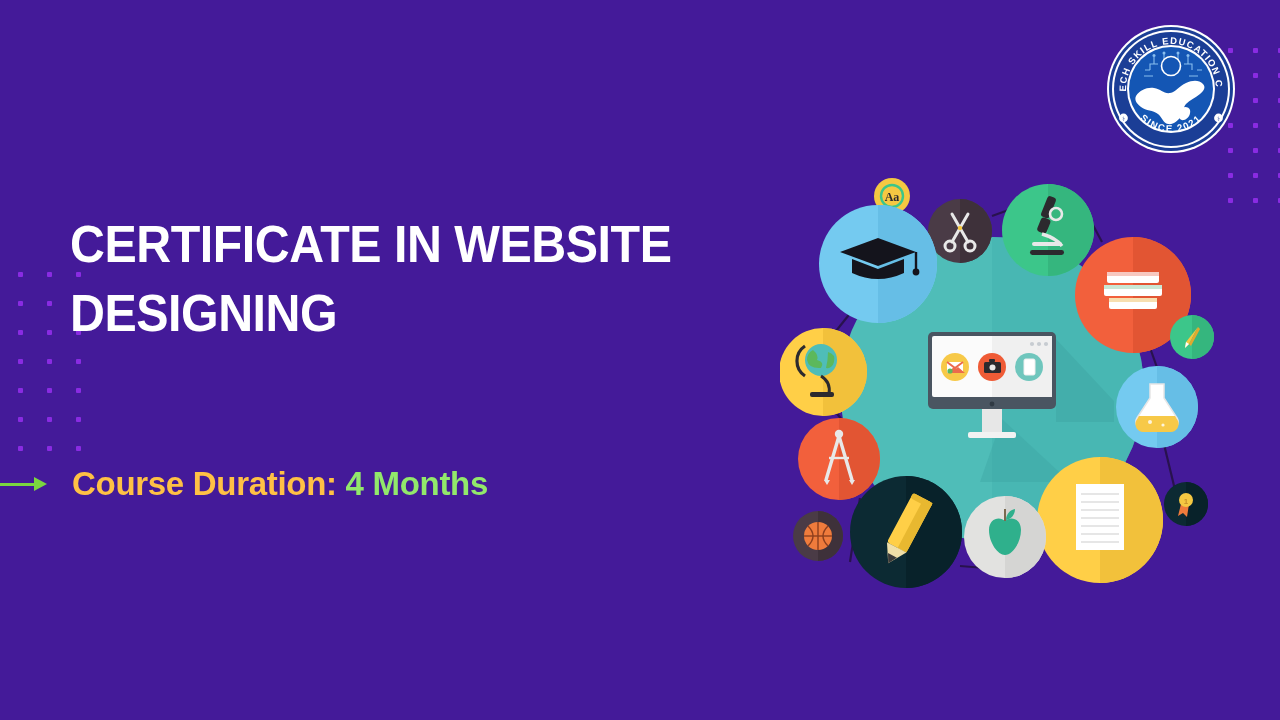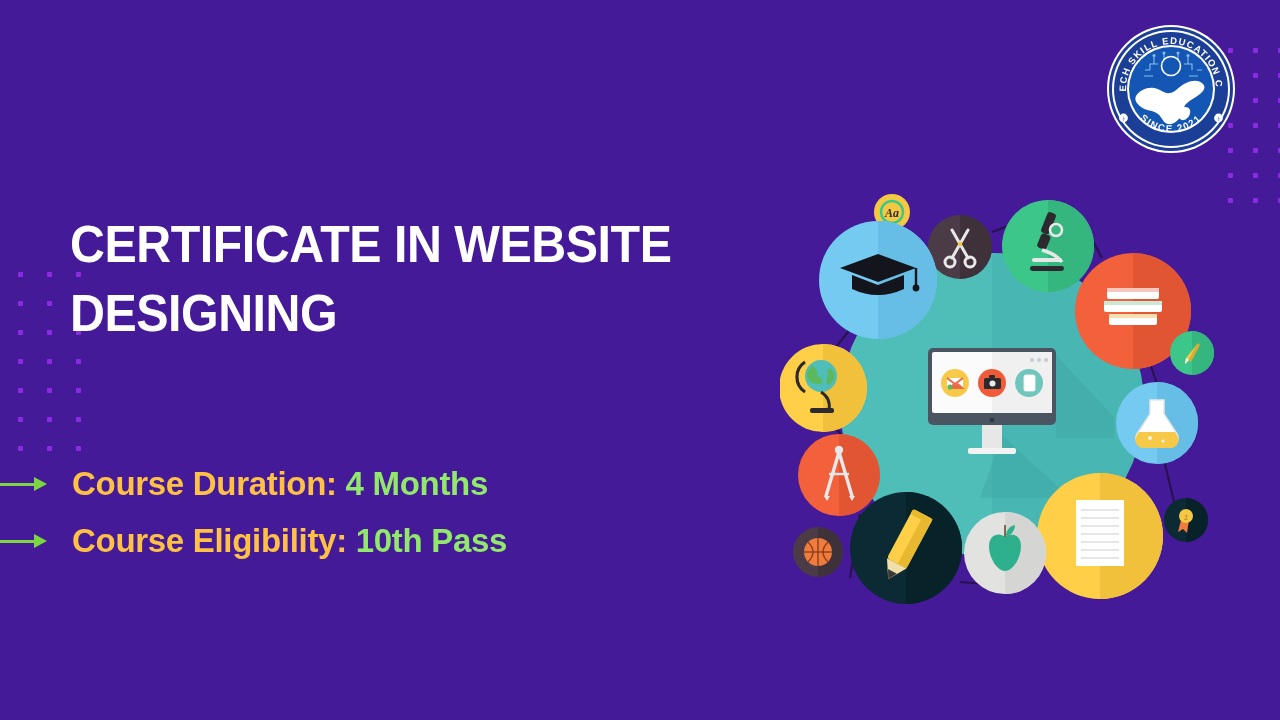--- a/index.html
+++ b/index.html
@@ -52,21 +52,21 @@
   }
   .fact-label { color:#FFC145; }
   .fact-value { color:#92E86B; }
 
   
   .logo {
     position:absolute; left:1106px; top:24px; width:130px; height:130px;
   }
 
   
-  .illus { position:absolute; left:780px; top:180px; width:440px; height:430px;font-style:italic; }
+  .illus { position:absolute; left:780px; top:164px; width:440px; height:430px; }
 </style>
 </head>
 <body>
 
 <div class="canvas">
 
   <div class="dots" id="dots-left">
       <span class="dot" style="background: rgb(138, 43, 226);"></span>
       <span class="dot" style="background: rgb(138, 43, 226);"></span>
       <span class="dot" style="background: rgb(138, 43, 226);"></span>
@@ -122,30 +122,20 @@
       <span class="arrow">
         <span class="shaft"></span>
           <span class="head"></span>
       </span>
       <span class="fact-text">
         <span class="fact-label">Course Duration:</span>
         <span class="fact-value">4 Months</span>
       </span>
     </div>
 
-    <div class="fact-row">
-      <span class="arrow">
-        <span class="shaft"></span>
-          <span class="head"></span>
-      </span>
-      <span class="fact-text">
-        <span class="fact-label">Course Eligibility:</span>
-        <span class="fact-value">10th Pass</span>
-      </span>
-    </div>
 
   </div>
 
   <div class="logo">
     <svg viewBox="0 0 130 130" width="130" height="130">
       <defs>
         <path id="arcTop" d="M 20 65 A 45 45 0 0 1 110 65"></path>
         <path id="arcBot" d="M 22 65 A 43 43 0 0 0 108 65"></path>
       </defs>
       <circle cx="65" cy="65" r="64" fill="#FFFFFF"></circle>

